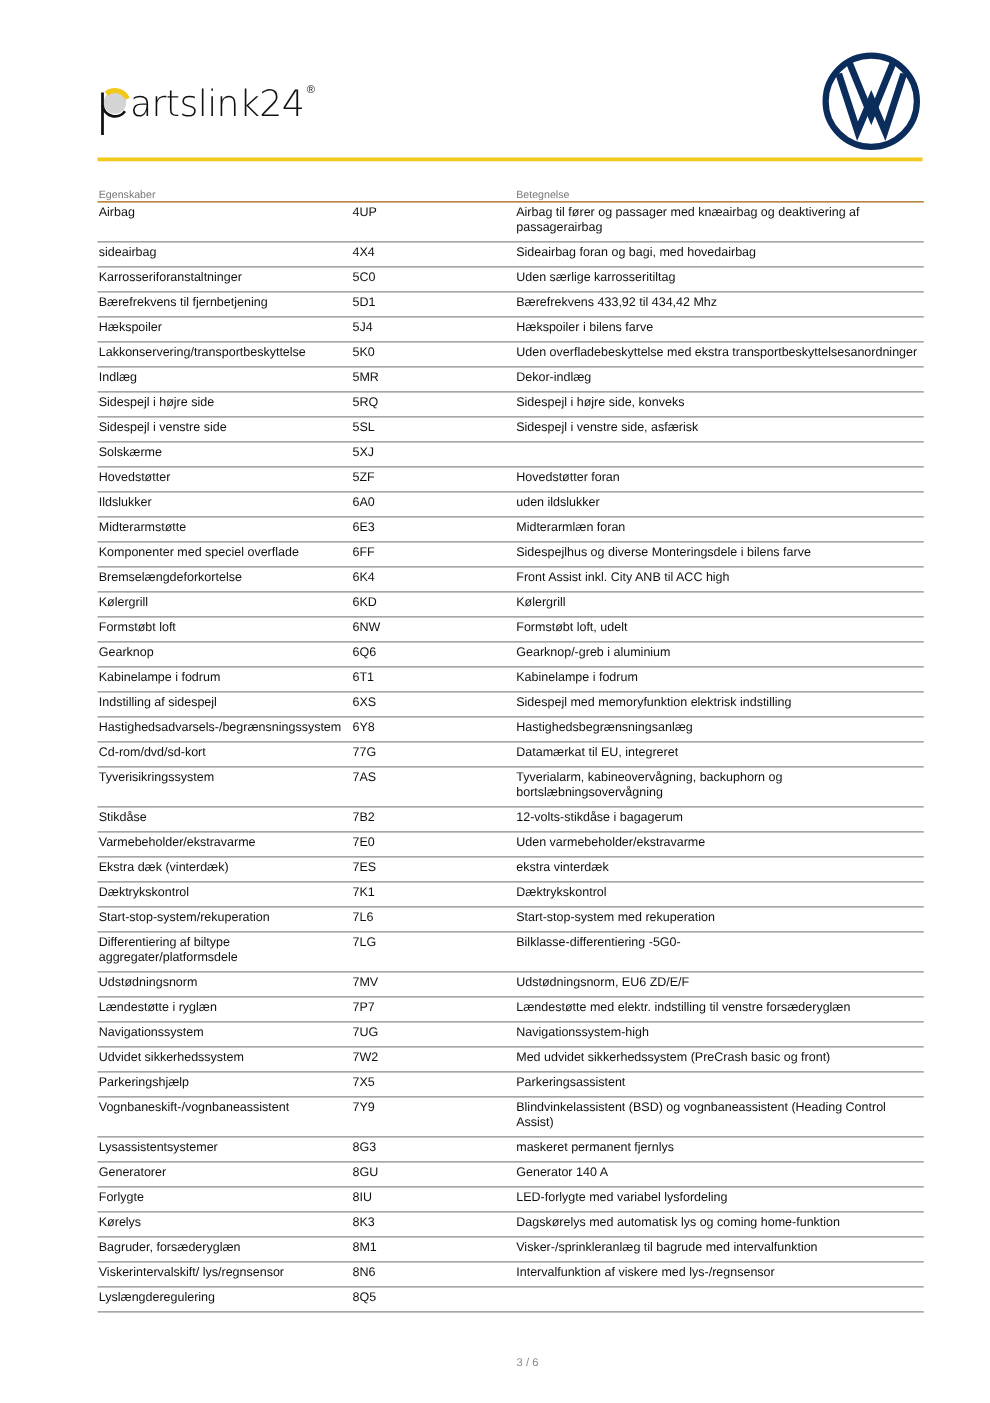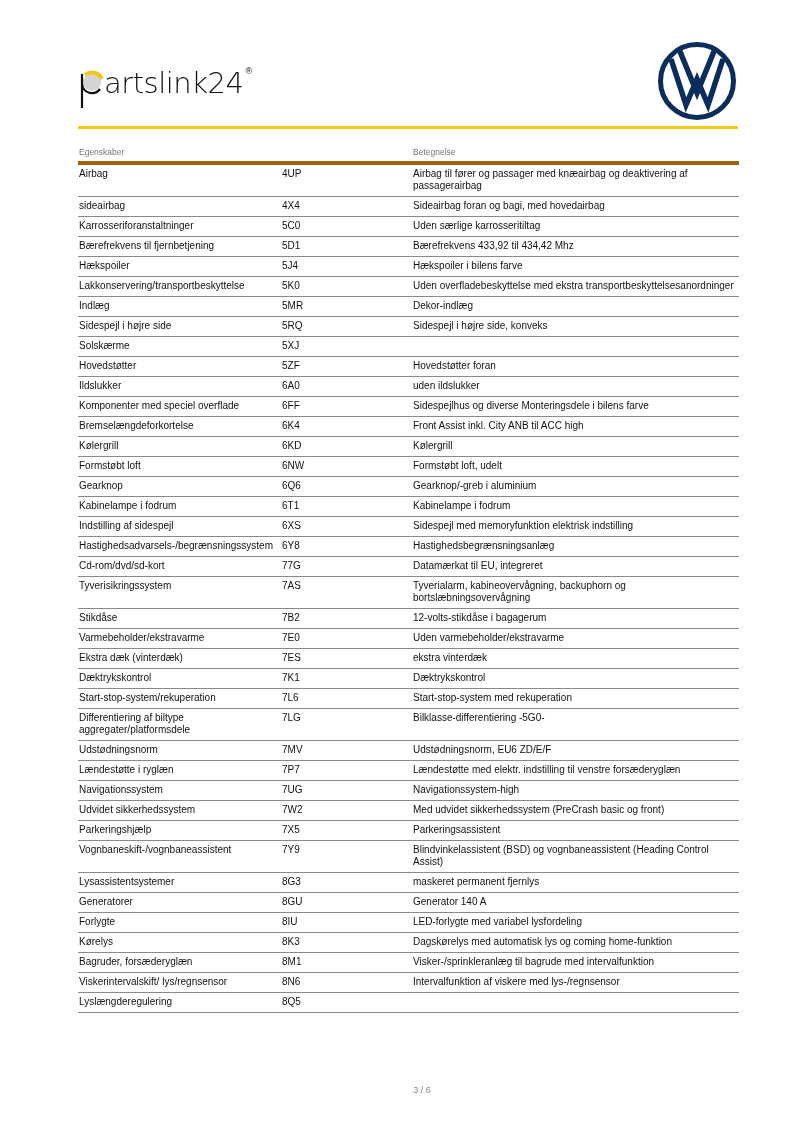--- a/index.html
+++ b/index.html
@@ -20,21 +20,22 @@
     .vw-logo { position: absolute; left: 657px; top: 41px; width: 80px; height: 80px; }
     .yellow-rule {
       position: absolute; left: 78px; top: 126px; width: 660px; height: 3px;
       background: #f2c81b;
     }
     .table {
       position: absolute; left: 78px; top: 146px; width: 661px;
     }
     .thead {
       display: flex; font-size: 8.5px; color: #777; height: 15px; line-height: 12px;
-      border-bottom: 4px solid #a16207;
+      border-bottom: 1px solid #a16207;
+      align-items: flex-end;
     }
     .row {
       display: flex; font-size: 10px; line-height: 12px; color: #111;
       border-bottom: 1px solid #8a8a8a; padding: 3px 0 4px 0;
     }
     .c1 { width: 203px; padding-left: 1px; }
     .c2 { width: 131px; }
     .c3 { flex: 1; padding-right: 4px; }
     .page-num {
       position: absolute; left: 0; width: 772px; top: 1085px; text-align: center;
@@ -104,34 +105,44 @@
         <div class="c1">Indlæg</div>
         <div class="c2">5MR</div>
         <div class="c3">Dekor-indlæg</div>
       </div>
       <div class="row">
         <div class="c1">Sidespejl i højre side</div>
         <div class="c2">5RQ</div>
         <div class="c3">Sidespejl i højre side, konveks</div>
       </div>
       <div class="row">
+        <div class="c1">Sidespejl i venstre side</div>
+        <div class="c2">5SL</div>
+        <div class="c3">Sidespejl i venstre side, asfærisk</div>
+      </div>
+      <div class="row">
         <div class="c1">Solskærme</div>
         <div class="c2">5XJ</div>
       </div>
       <div class="row">
         <div class="c1">Hovedstøtter</div>
         <div class="c2">5ZF</div>
         <div class="c3">Hovedstøtter foran</div>
       </div>
       <div class="row">
         <div class="c1">Ildslukker</div>
         <div class="c2">6A0</div>
         <div class="c3">uden ildslukker</div>
       </div>
       <div class="row">
+        <div class="c1">Midterarmstøtte</div>
+        <div class="c2">6E3</div>
+        <div class="c3">Midterarmlæn foran</div>
+      </div>
+      <div class="row">
         <div class="c1">Komponenter med speciel overflade</div>
         <div class="c2">6FF</div>
         <div class="c3">Sidespejlhus og diverse  Monteringsdele i bilens farve</div>
       </div>
       <div class="row">
         <div class="c1">Bremselængdeforkortelse</div>
         <div class="c2">6K4</div>
         <div class="c3">Front Assist inkl. City ANB til ACC high</div>
       </div>
       <div class="row">

